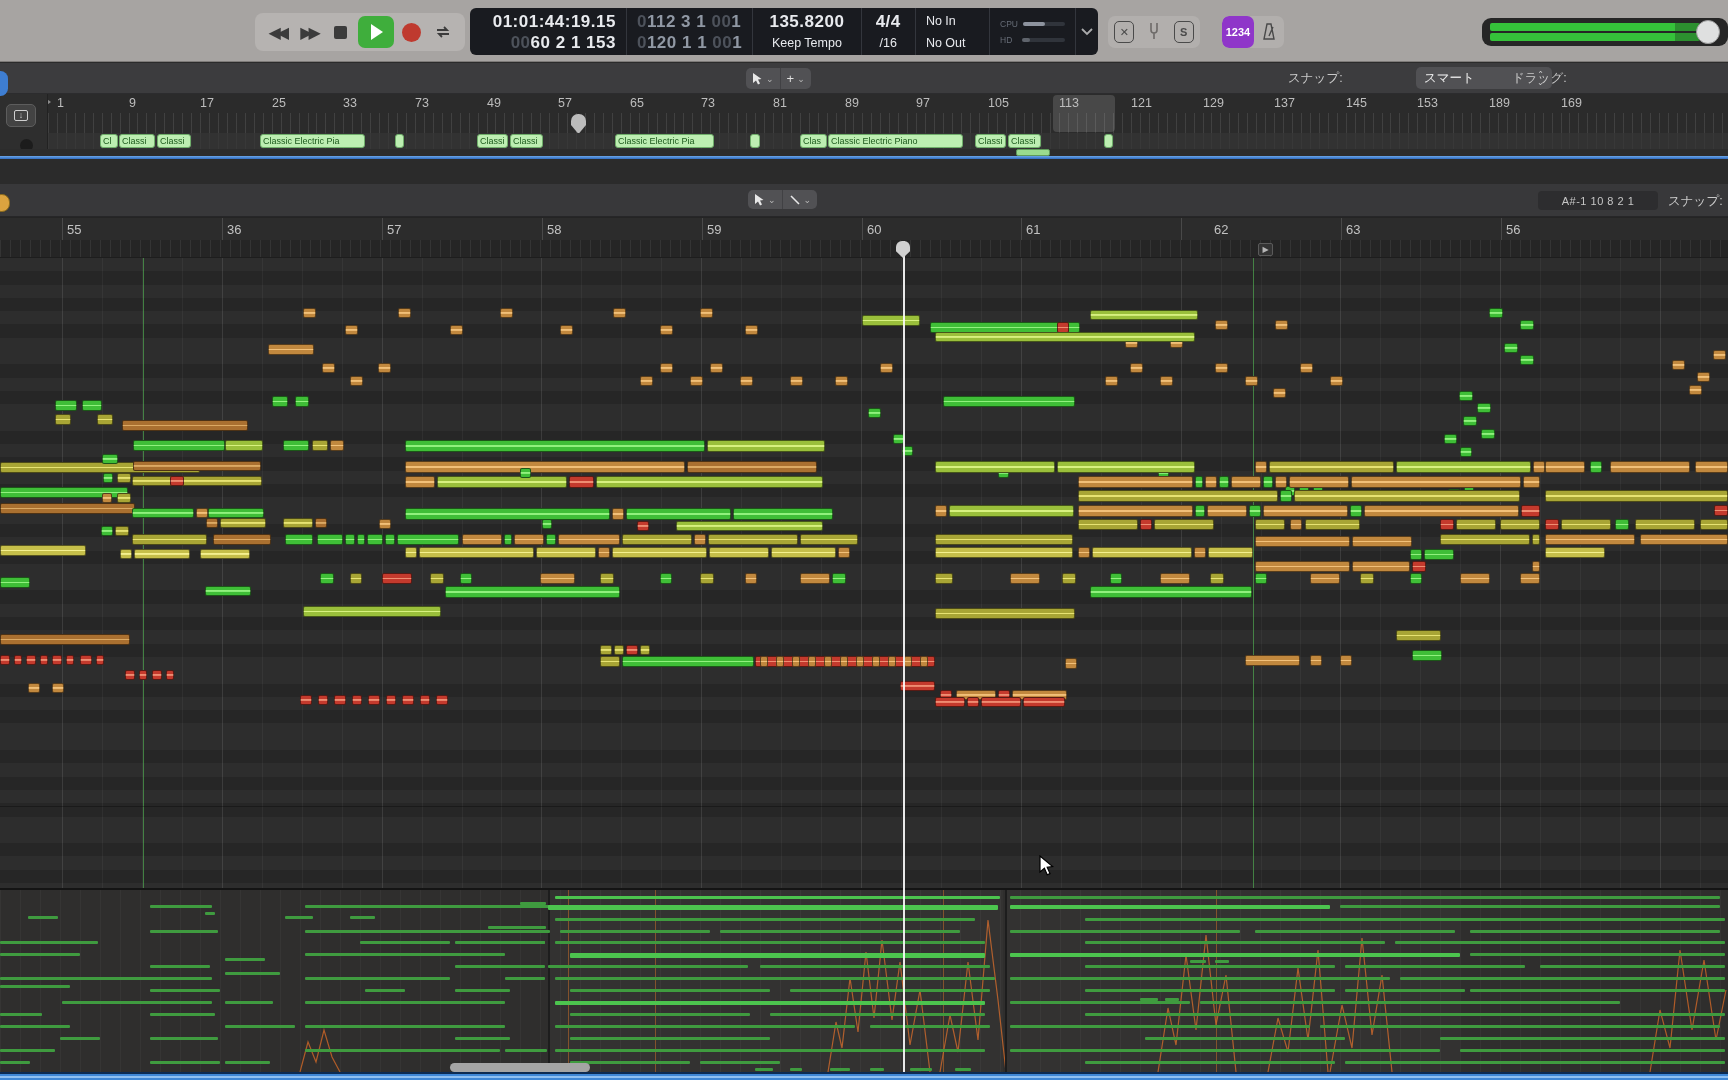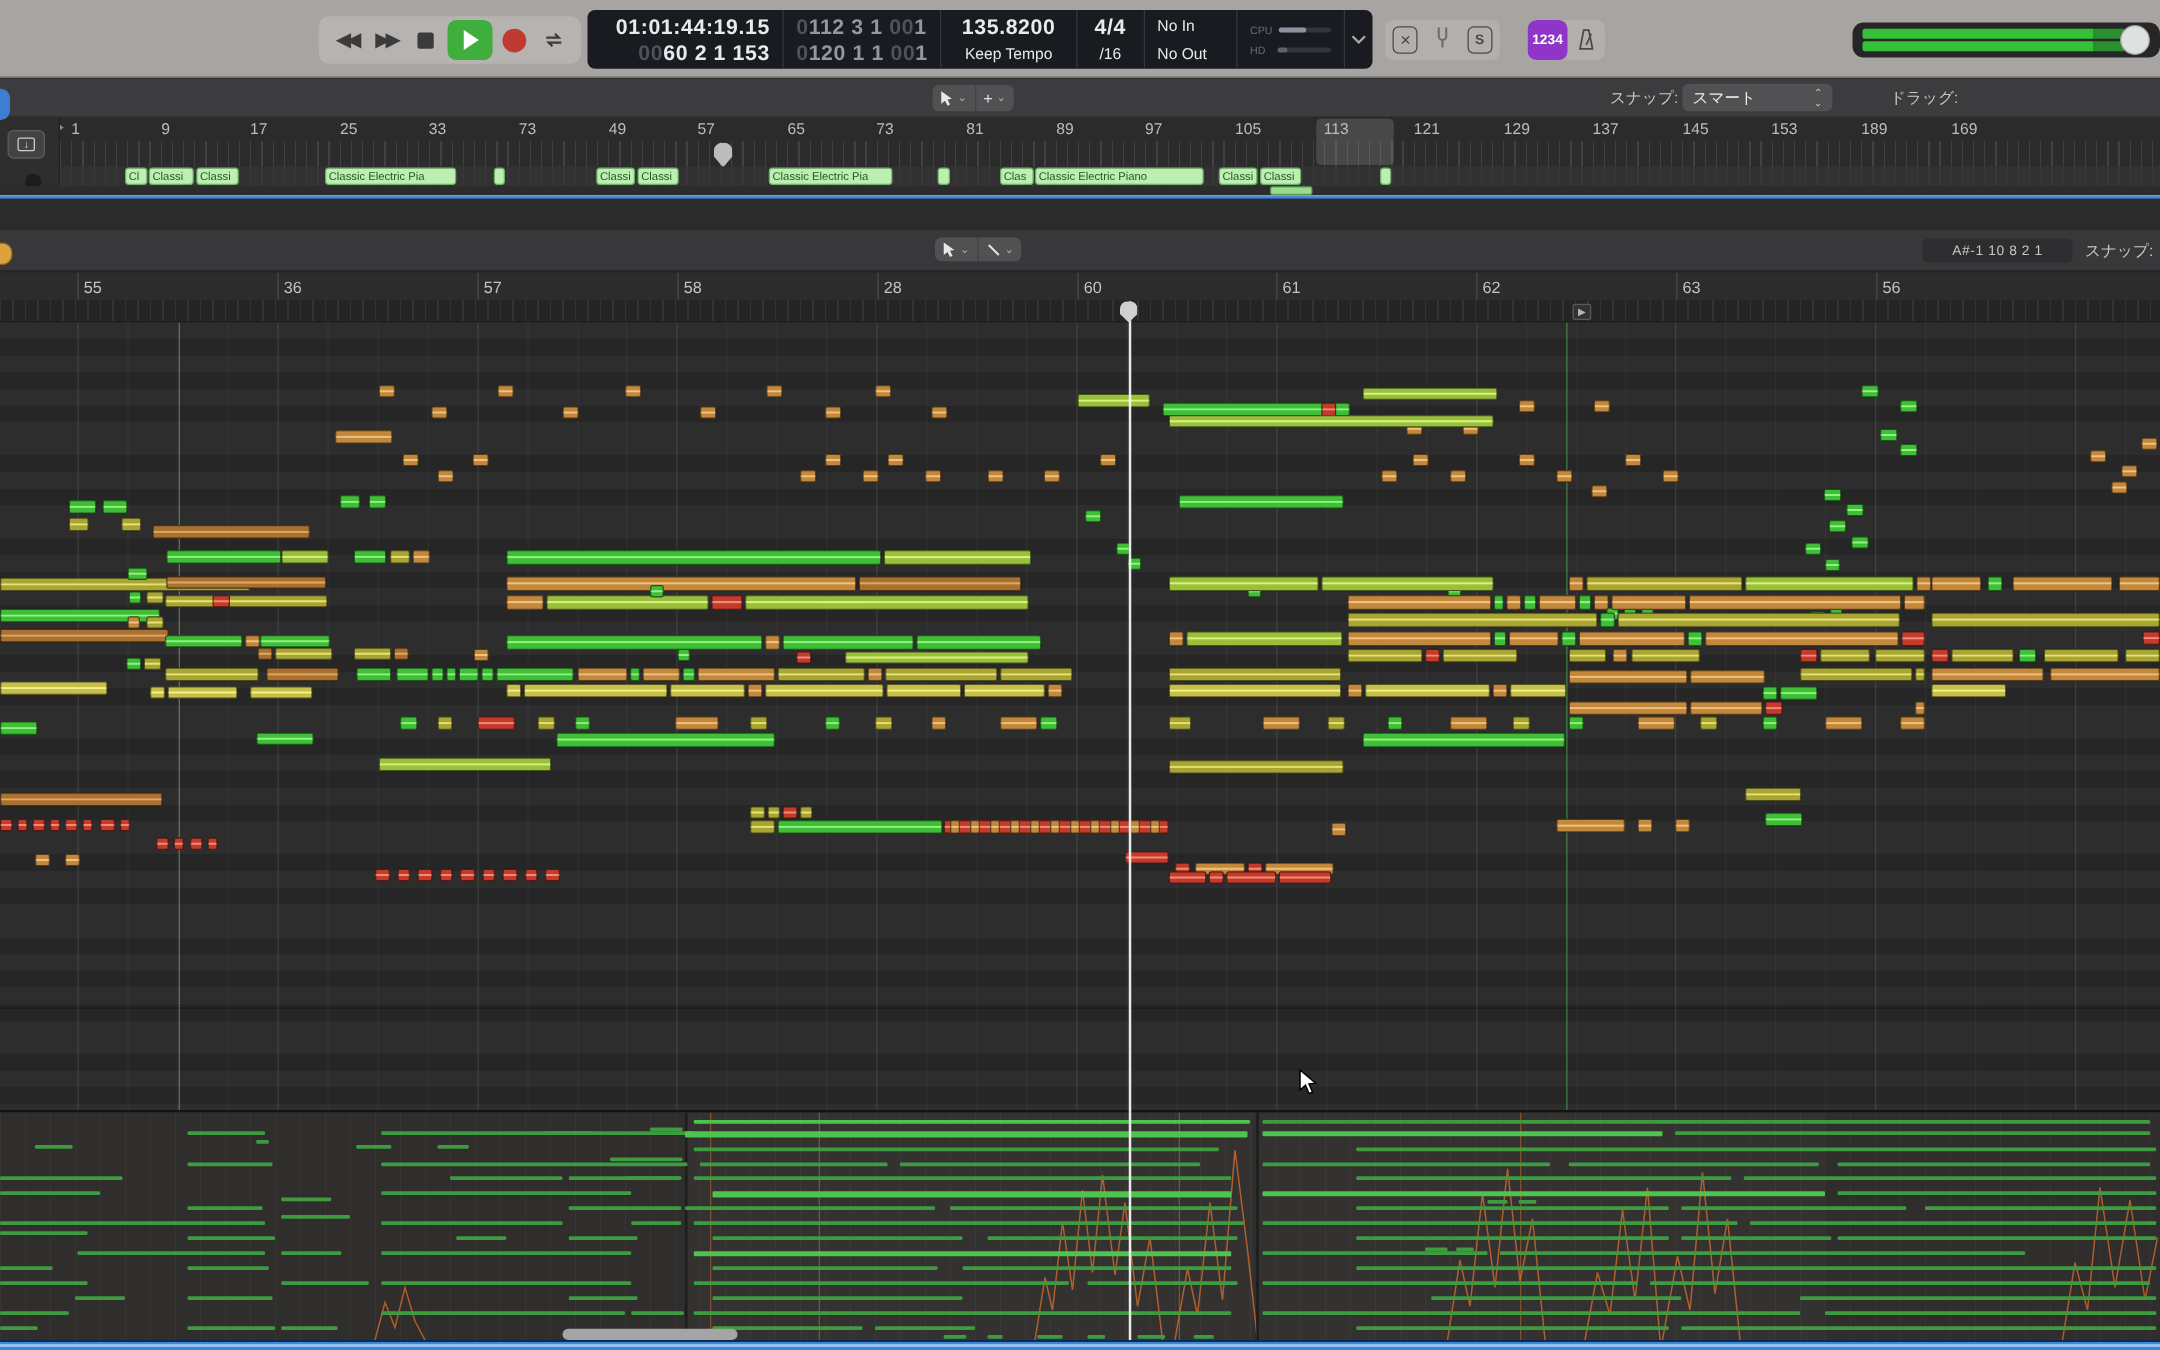--- a/index.html
+++ b/index.html
@@ -252,21 +252,21 @@
             <path d="M1 1 L1 11 L4 8.5 L6 12.5 L8 11.5 L6 7.5 L9.5 7 Z" fill="#e8e8e8"></path>
           </svg>
         <span class="chev">⌄</span>
       </div>
       <div class="toolcell">
         <span style="font-size:13px;color:#e0e0e0">+</span>
         <span class="chev">⌄</span>
       </div>
     </div>
     <span class="lbl abs" style="left:1288px; top:7px">スナップ:</span>
-    <div class="dd abs" style="left:1346px; top:4px; width:120px; height:22px">
+    <div class="dd abs" style="left:1416px; top:4px; width:136px; height:22px">
       <span>スマート</span>
       <span class="udchev">
           <span>⌃</span>
           <span style="transform:rotate(180deg)">⌃</span>
         </span>
     </div>
     <span class="lbl abs" style="left:1512px; top:7px">ドラッグ:</span>
   </div>
 
   <div id="ruler-wrap" class="abs">
@@ -351,27 +351,27 @@
   <div id="pr-ruler" class="abs">
     <div id="pr-ruler-nums">
         <div class="prnum" style="left: 67px;">55</div>
         <div class="abs" style="left: 62px; top: 0px; width: 1px; height: 23px; background: rgba(255, 255, 255, 0.14);"></div>
         <div class="prnum" style="left: 227px;">36</div>
         <div class="abs" style="left: 222px; top: 0px; width: 1px; height: 23px; background: rgba(255, 255, 255, 0.14);"></div>
         <div class="prnum" style="left: 387px;">57</div>
         <div class="abs" style="left: 382px; top: 0px; width: 1px; height: 23px; background: rgba(255, 255, 255, 0.14);"></div>
         <div class="prnum" style="left: 547px;">58</div>
         <div class="abs" style="left: 542px; top: 0px; width: 1px; height: 23px; background: rgba(255, 255, 255, 0.14);"></div>
-        <div class="prnum" style="left: 707px;">28</div>
+        <div class="prnum" style="left: 707px;">59</div>
         <div class="abs" style="left: 702px; top: 0px; width: 1px; height: 23px; background: rgba(255, 255, 255, 0.14);"></div>
         <div class="prnum" style="left: 867px;">60</div>
         <div class="abs" style="left: 862px; top: 0px; width: 1px; height: 23px; background: rgba(255, 255, 255, 0.14);"></div>
         <div class="prnum" style="left: 1026px;">61</div>
         <div class="abs" style="left: 1021px; top: 0px; width: 1px; height: 23px; background: rgba(255, 255, 255, 0.14);"></div>
-        <div class="prnum" style="left: 1186px;">62</div>
+        <div class="prnum" style="left: 1214px;">62</div>
         <div class="abs" style="left: 1181px; top: 0px; width: 1px; height: 23px; background: rgba(255, 255, 255, 0.14);"></div>
         <div class="prnum" style="left: 1346px;">63</div>
         <div class="abs" style="left: 1341px; top: 0px; width: 1px; height: 23px; background: rgba(255, 255, 255, 0.14);"></div>
         <div class="prnum" style="left: 1506px;">56</div>
         <div class="abs" style="left: 1501px; top: 0px; width: 1px; height: 23px; background: rgba(255, 255, 255, 0.14);"></div>
       </div>
     <div id="pr-barlines"></div>
   </div>
   <div id="pr-ticks" class="abs"></div>
   <div id="pr-ph" class="abs"></div>

